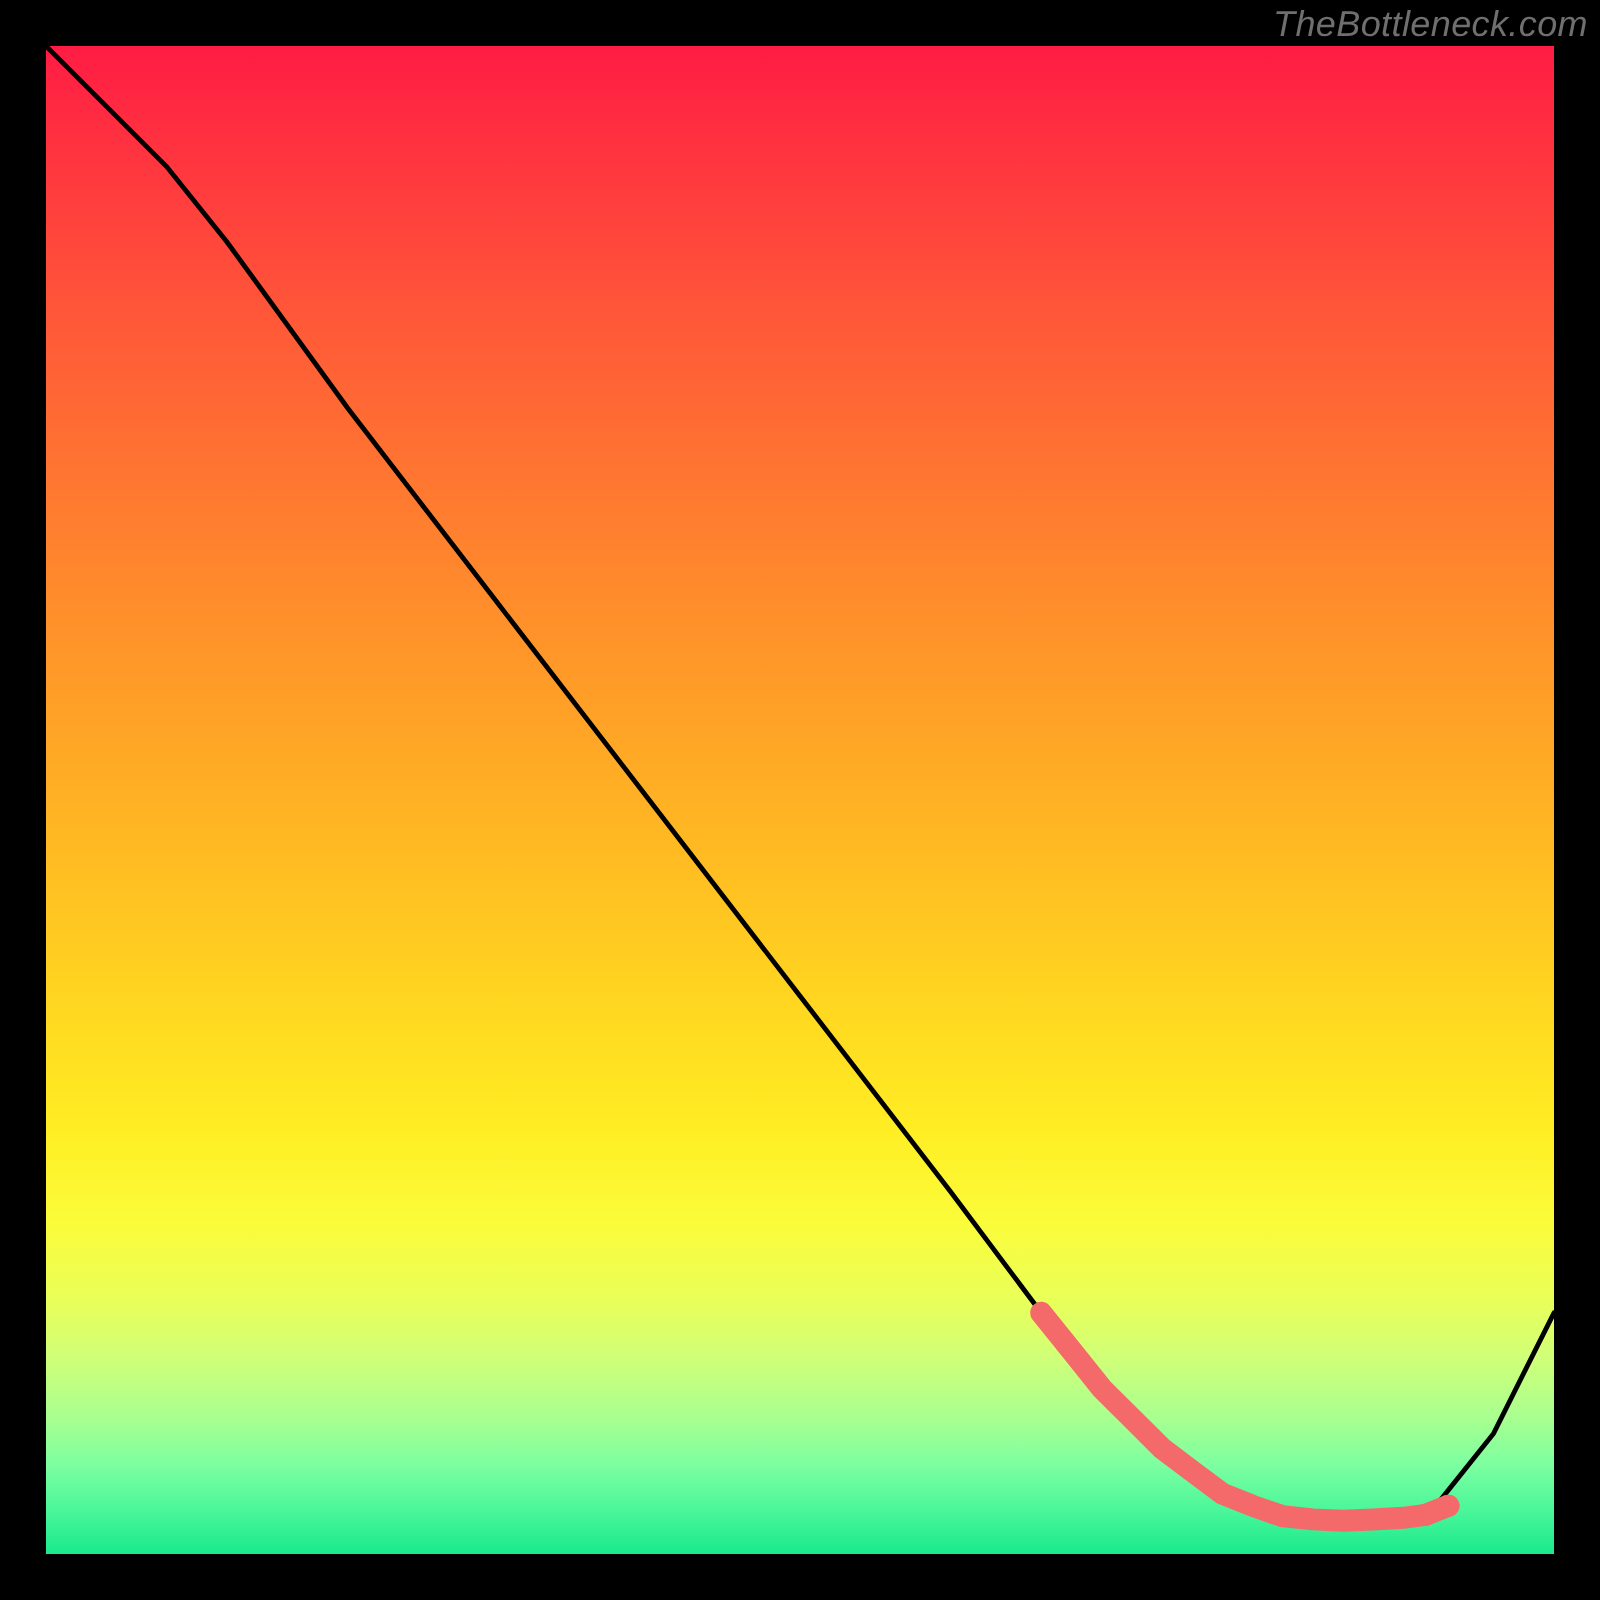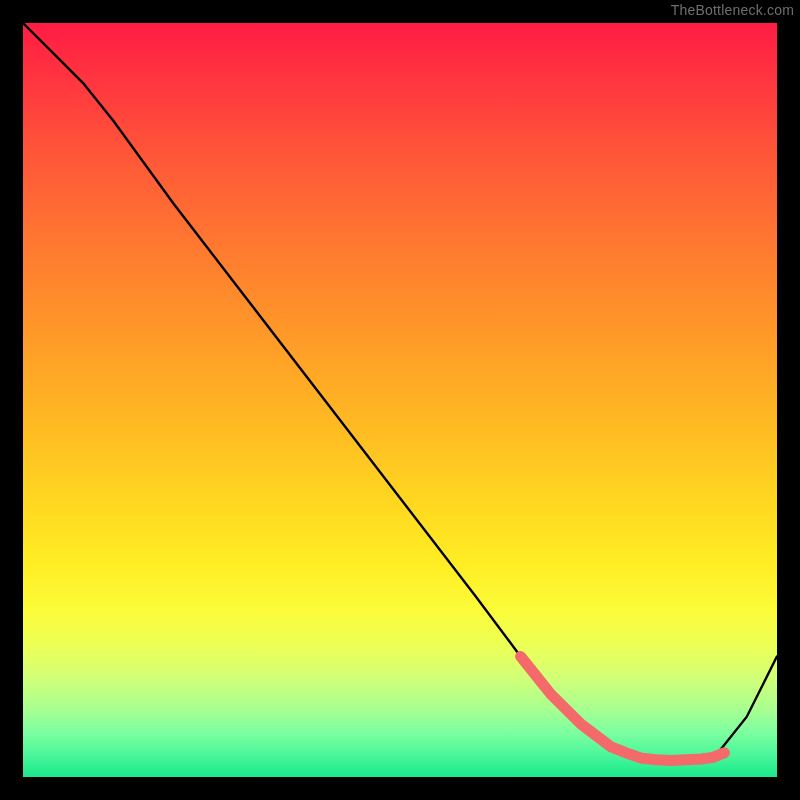--- a/index.html
+++ b/index.html
@@ -49,23 +49,24 @@
     left: 0;
     top: 0;
     width: 754px;
     height: 754px;
   }
   .watermark {
     position: absolute;
     top: 2px;
     right: 6px;
     color: #6f6f6f;
-    font-size: 14px;
+    font-size: 18px;
     letter-spacing: 0.2px;
     font-weight: 500;
+    font-style: italic;
   }
 </style>
 </head>
 <body>
 
 <div class="frame">
   <div class="gradient"></div>
   <svg class="plot" viewBox="0 0 754 754">
     <path id="curve-path" fill="none" stroke="#000" stroke-width="2.4" stroke-linecap="round" d="M0.0 0.0 L30.2 30.2 L60.3 60.3 L90.5 98.0 L150.8 181.0 L226.2 279.0 L301.6 377.0 L377.0 475.0 L452.4 573.0 L497.6 633.4 L527.8 671.1 L558.0 701.2 L588.1 723.8 L618.3 735.1 L648.4 737.4 L678.6 735.9 L693.7 731.4 L723.8 693.7 L754.0 633.4"></path>
     <g id="markers">

